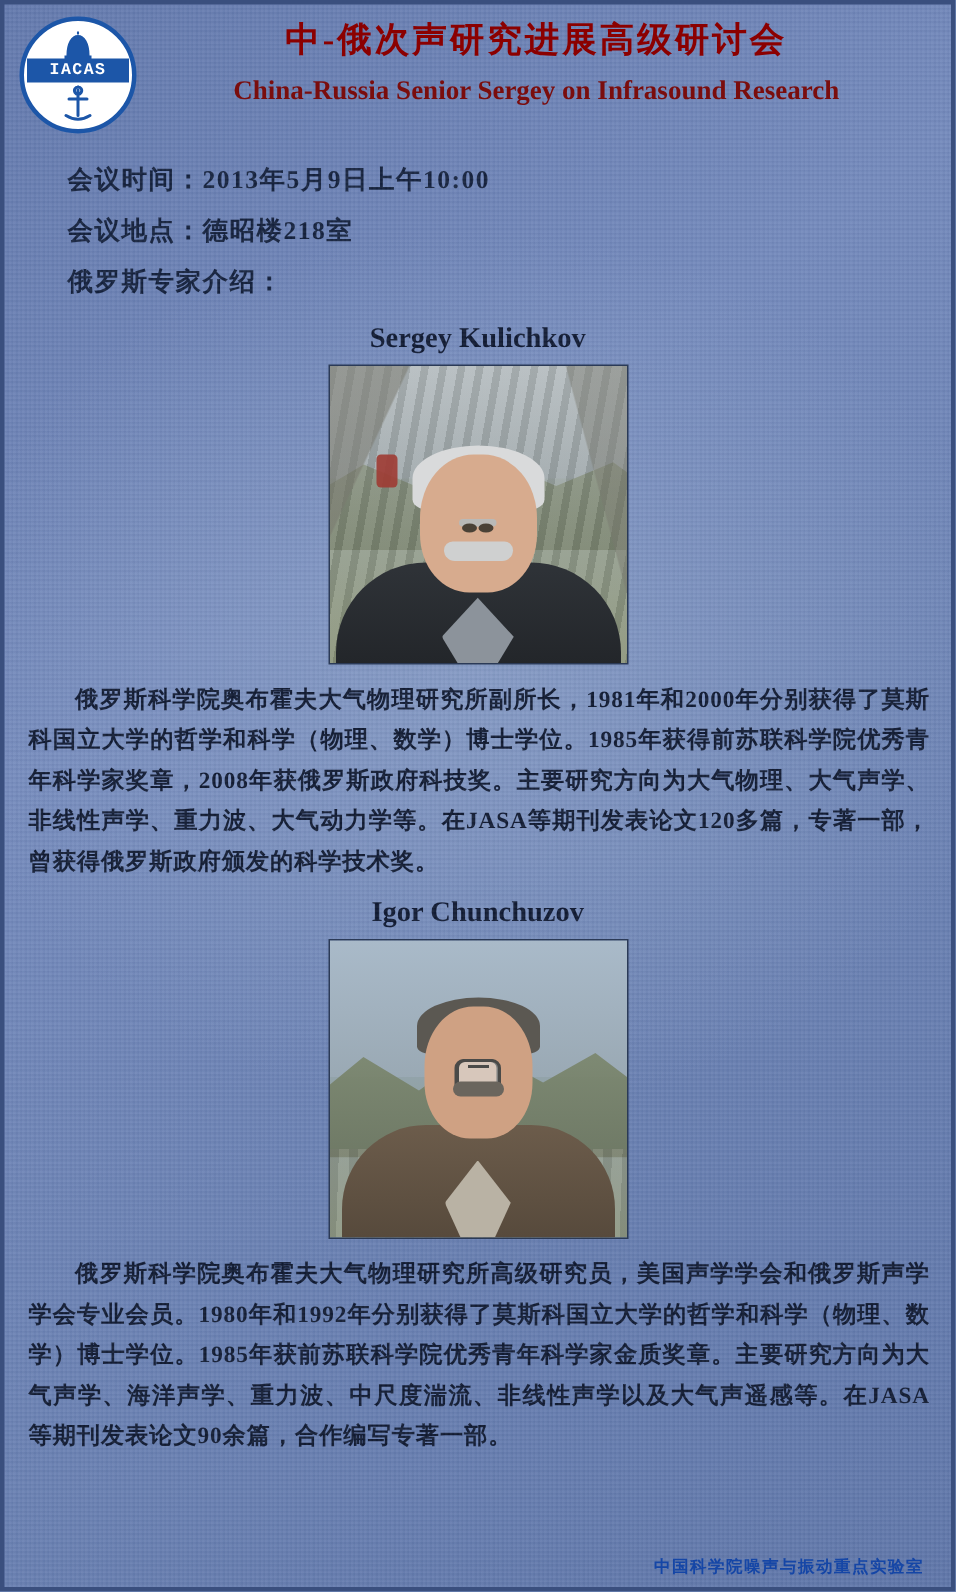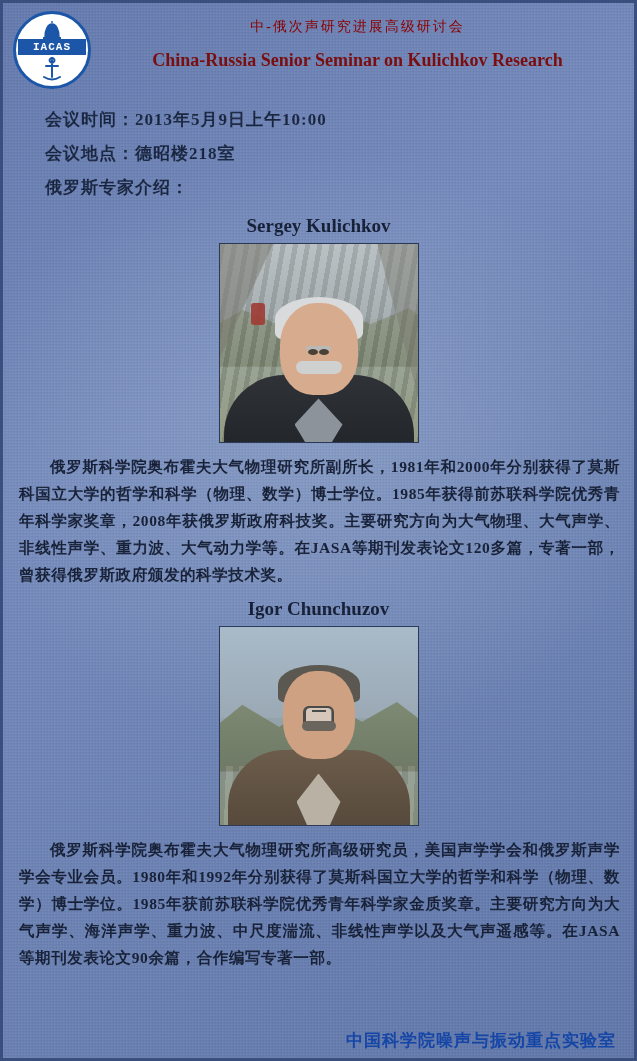--- a/index.html
+++ b/index.html
@@ -84,22 +84,22 @@
     align-items: center;
     justify-content: center;
   }
   .title-block {
     flex: 1 1 auto;
     text-align: center;
     padding-top: 2px;
   }
   .title-cn {
     font-family: "Liberation Serif", serif;
-    font-weight: normal;
-    font-size: 14px;
+    font-weight: bold;
+    font-size: 23px;
     color: #8b0000;
     letter-spacing: 2px;
     line-height: 28px;
     white-space: nowrap;
   }
   .title-en {
     font-family: "Liberation Serif", serif;
     font-weight: bold;
     font-size: 18px;
     color: #7a0d0d;
@@ -325,21 +325,21 @@
     margin: 10px 14px 0 16px;
     text-indent: 2em;
   }
   
   .footer {
     position: absolute;
     left: 0; right: 0; bottom: 6px;
     text-align: right;
     padding-right: 18px;
     font-family: "Liberation Serif", serif;
-    font-size: 17px;
+    font-size: 11px;
     font-weight: bold;
     color: #1546a6;
     letter-spacing: 1px;
   }
 </style>
 </head>
 <body>
 
 <div class="poster">
 
@@ -355,21 +355,21 @@
       <div class="logo-band">IACAS</div>
       <div class="logo-bottom">
         <svg width="34" height="26" viewBox="0 0 34 26" aria-hidden="true">
           <path d="M17 4 v17 M9 21 q8 5 16 0 M11 10 h12 M17 2 a2.4 2.4 0 1 0 0.1 0" fill="none" stroke="#1c56a8" stroke-width="2" stroke-linecap="round"></path>
         </svg>
       </div>
     </div>
 
     <div class="title-block">
       <div class="title-cn">中-俄次声研究进展高级研讨会</div>
-      <div class="title-en">China-Russia Senior Seminar on Kulichkov Research</div>
+      <div class="title-en">China-Russia Senior Sergey on Infrasound Research</div>
     </div>
   </div>
 
   <div class="meta">
     <div class="meta-line">
       <span>会议时间：</span><span class="val">2013年5月9日上午10:00</span>
     </div>
     <div class="meta-line">
       <span>会议地点：</span><span class="val">德昭楼218室</span>
     </div>

